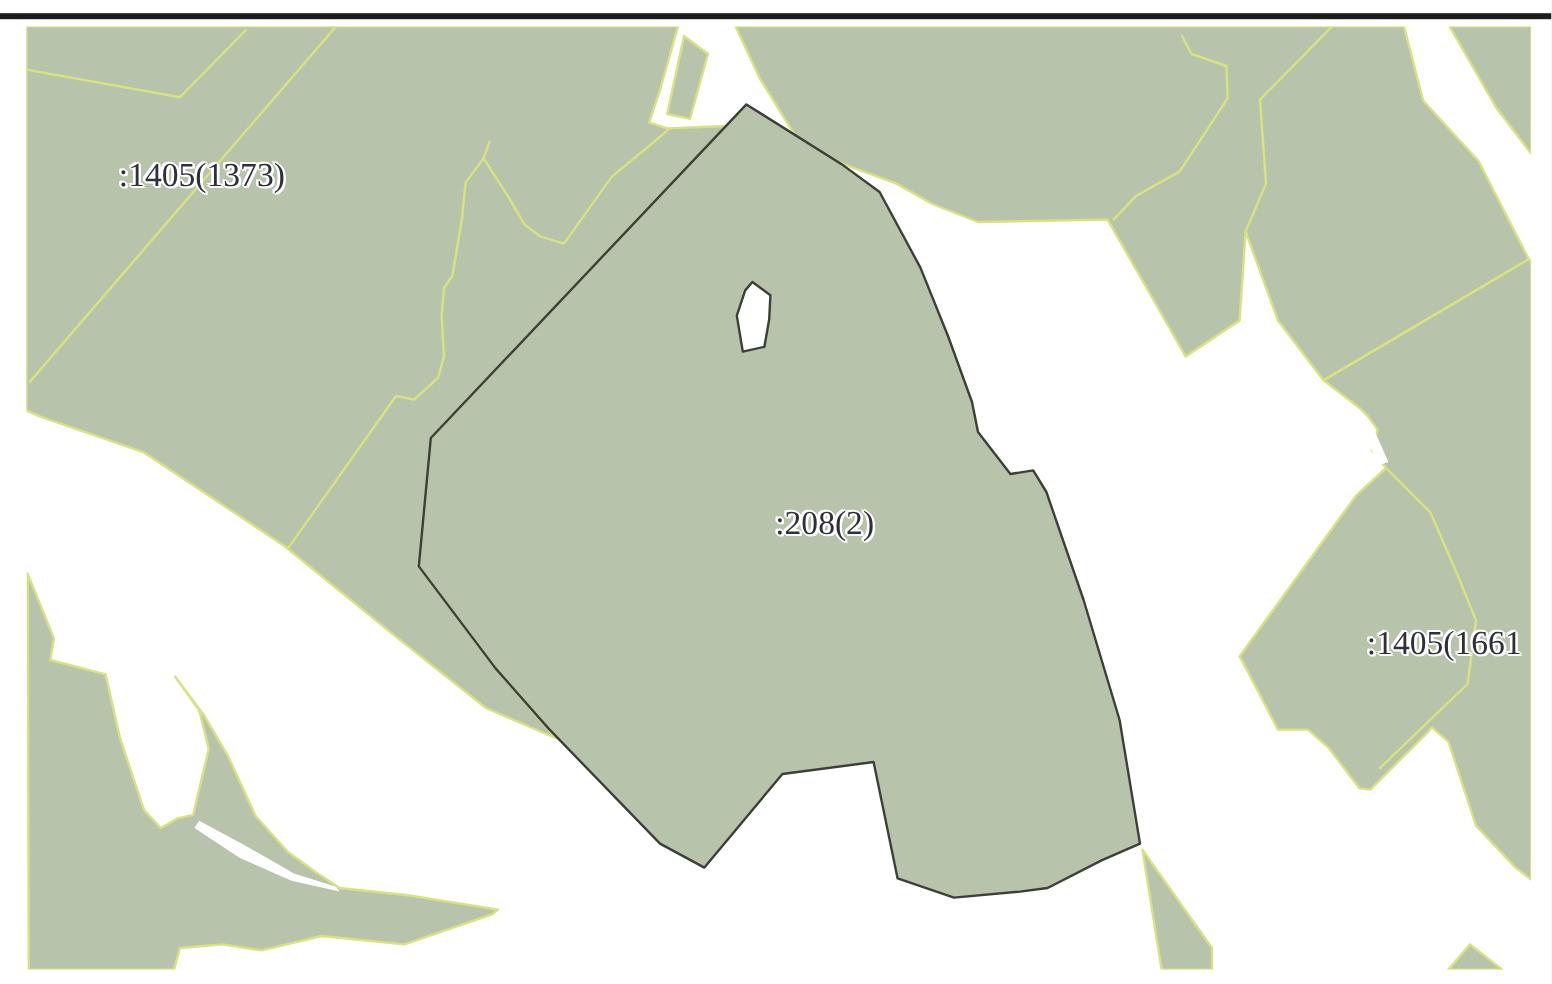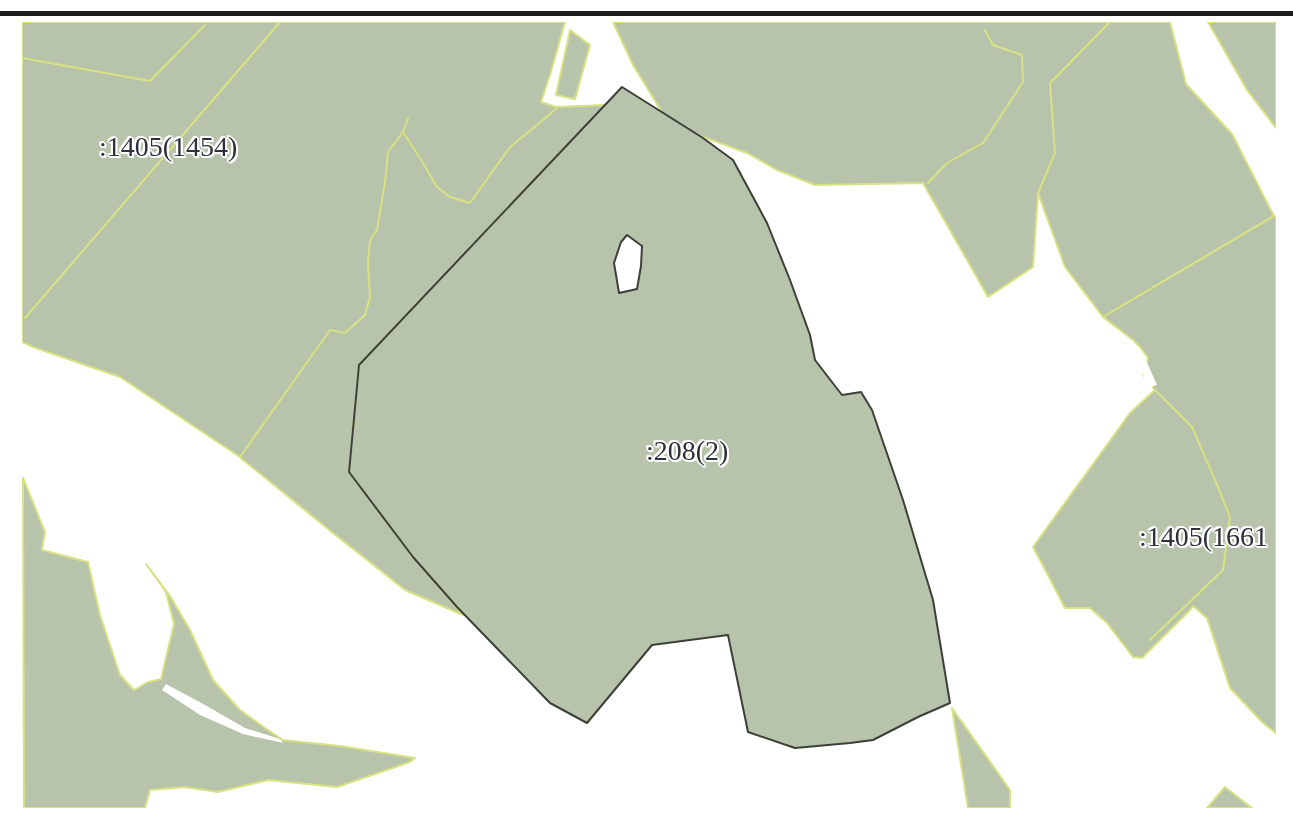--- a/index.html
+++ b/index.html
@@ -75,17 +75,17 @@
       <polyline class="yline" points="1155,390 1192,427 1215,480 1230,517 1223,570 1200,592 1150,640"></polyline>
 
       <polygon class="parcel" points="622,87 703,138 733,160 767,223 790,280 810,335 815,360 842,395 861,392 872,410 903,500 933,600 950,703 918,717 873,740 850,743 795,748 748,732 728,635 652,645 587,723 550,703 457,607 413,557 349,472 359,365"></polygon>
 
       <polygon class="hole" points="627,235 642,246 641,266 637,289 619,293 614,263 621,242"></polygon>
 
       <polygon class="white-sliver" points="166,684 205,705 245,728 280,739 283,743 243,734 200,715 162,690"></polygon>
       <polygon class="white-sliver" points="1145,358 1157,385 1148,388 1140,367"></polygon>
     </svg>
 
-    <div class="map-label" style="left:99px;top:133px">:1405(1454)</div>
-    <div class="map-label" style="left:646px;top:437px">:208(2)</div>
+    <div class="map-label" style="left:99px;top:133px">:1405(1373)</div>
+    <div class="map-label" style="left:646px;top:423px">:208(2)</div>
     <div class="map-label" style="left:1139px;top:523px">:1405(1661</div>
   </div>
 </div>
 
 </body></html>

